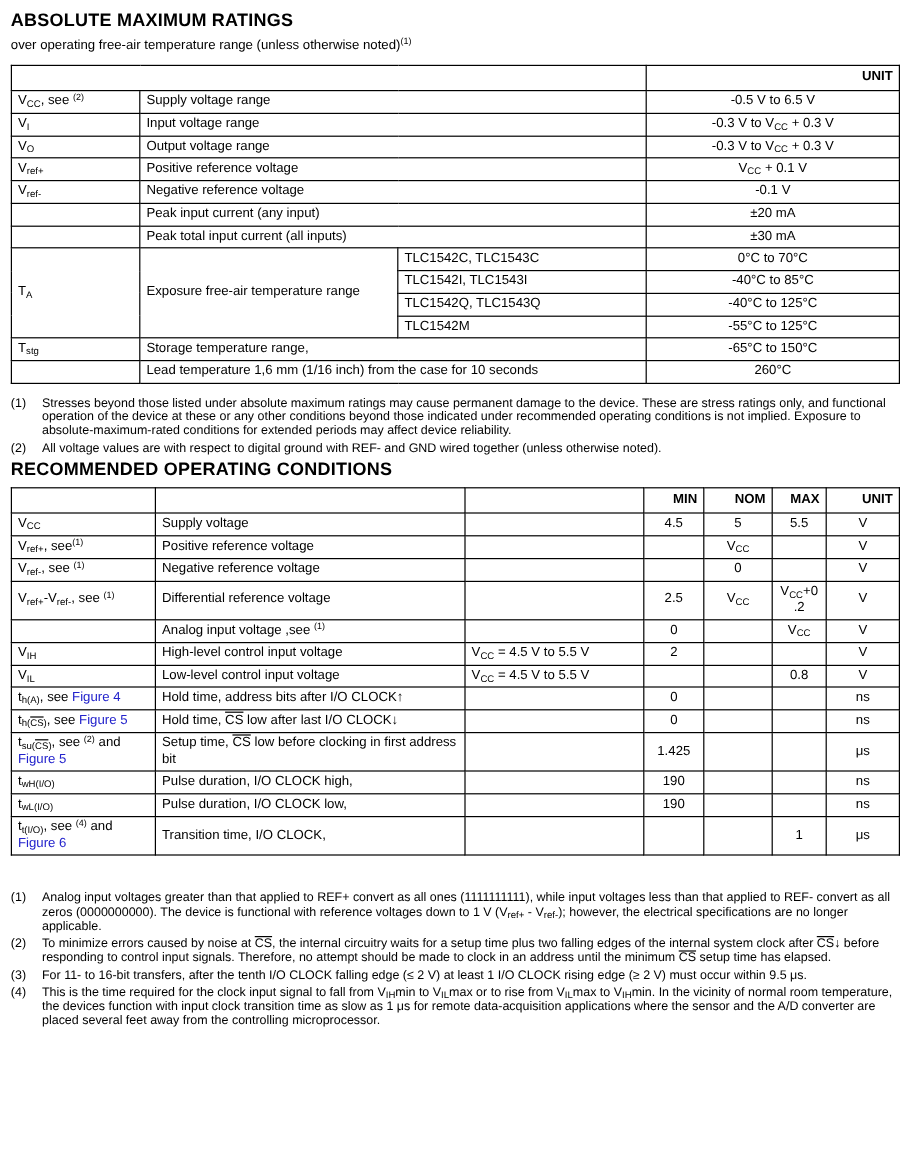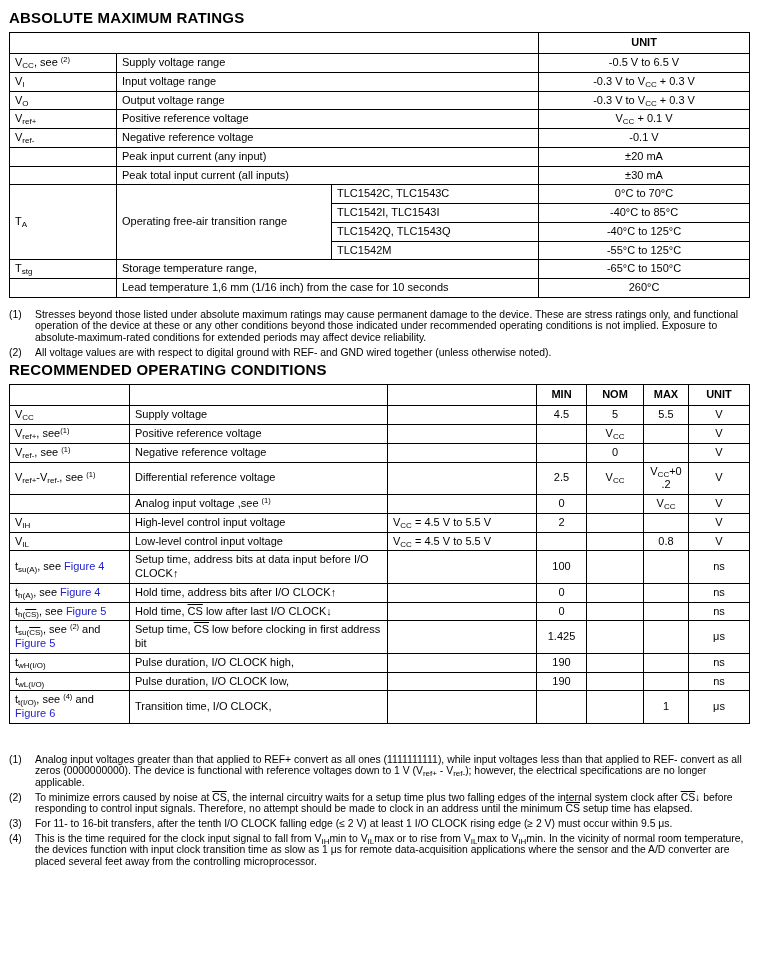--- a/index.html
+++ b/index.html
@@ -3,40 +3,41 @@
 <meta charset="utf-8">
 <style>
   html,body { margin:0; padding:0; background:#fff; }
   body { font-family:"Liberation Sans", sans-serif; color:#000; }
   .page { width:758px; min-height:974px; box-sizing:border-box; padding:7px 9px 4px; }
   h1.sec { font-size:15px; font-weight:bold; margin:2px 0 6px; letter-spacing:0.2px; }
   h1.sec2 { margin-top:2px; }
   .subtitle { font-size:11px; margin:0 0 10px; }
   table.tbl { border-collapse:collapse; table-layout:fixed; width:740px; }
   .tbl td, .tbl th { border:1px solid #000; font-size:11px; line-height:1.25; padding:2px 5px; vertical-align:middle; overflow-wrap:break-word; }
-  .tbl th { font-weight:bold; text-align:center; padding:3px 5px; height:14px; }
+  .tbl th { font-weight:bold; text-align:right; padding:3px 5px; height:14px; }
   .c-sym, .c-desc, .c-cond { text-align:left; }
   .c-val, .c-num, .c-unit { text-align:center; }
   .c-num { padding:2px 2px; }
   sub { font-size:8px; vertical-align:-2px; line-height:0; }
   sup { font-size:7.5px; vertical-align:4px; line-height:0; }
   .ov { text-decoration:overline; }
   .link { color:var(--link,#2222cc); cursor:pointer; }
   .fns { margin-top:11px; }
   .fns2 { margin-top:30px; }
   .fn { display:flex; font-size:10.4px; line-height:1.12; margin:0 0 3px; }
   .fn-num { flex:0 0 26px; }
   .fn-body { flex:1; }
 </style>
 </head>
 <body>
 
 <div class="page">
 
   <h1 class="sec">ABSOLUTE MAXIMUM RATINGS</h1>
+  <p class="subtitle">over operating free-air temperature range (unless otherwise noted)<sup>(1)</sup></p>
 
   <table class="tbl" id="t1">
     <colgroup>
       <col style="width:107px">
         <col style="width:215px">
         <col style="width:207px">
         <col style="width:211px">
     </colgroup>
     <thead>
       <tr>
@@ -75,21 +76,21 @@
           <td class="c-desc" colspan="2">Peak input current (any input)</td>
           <td class="c-val">±20 mA</td>
         </tr>
         <tr>
           <td class="c-sym"></td>
           <td class="c-desc" colspan="2">Peak total input current (all inputs)</td>
           <td class="c-val">±30 mA</td>
         </tr>
         <tr>
           <td class="c-sym" rowspan="4">T<sub>A</sub></td>
-          <td class="c-desc" rowspan="4">Operating free-air transition range</td>
+          <td class="c-desc" rowspan="4">Exposure free-air temperature range</td>
           <td class="c-cond">TLC1542C, TLC1543C</td>
           <td class="c-val">0°C to 70°C</td>
         </tr>
         <tr>
           <td class="c-cond">TLC1542I, TLC1543I</td>
           <td class="c-val">-40°C to 85°C</td>
         </tr>
         <tr>
           <td class="c-cond">TLC1542Q, TLC1543Q</td>
           <td class="c-val">-40°C to 125°C</td>
@@ -203,29 +204,20 @@
         <tr>
           <td class="c-sym">V<sub>IL</sub></td>
           <td class="c-desc">Low-level control input voltage</td>
           <td class="c-cond">V<sub>CC</sub> = 4.5 V to 5.5 V</td>
           <td class="c-num"></td>
           <td class="c-num"></td>
           <td class="c-num">0.8</td>
           <td class="c-unit">V</td>
         </tr>
         <tr>
-          <td class="c-sym">t<sub>su(A)</sub>, see <span class="link">Figure 4</span></td>
-          <td class="c-desc">Setup time, address bits at data input before I/O CLOCK↑</td>
-          <td class="c-cond"></td>
-          <td class="c-num">100</td>
-          <td class="c-num"></td>
-          <td class="c-num"></td>
-          <td class="c-unit">ns</td>
-        </tr>
-        <tr>
           <td class="c-sym">t<sub>h(A)</sub>, see <span class="link">Figure 4</span></td>
           <td class="c-desc">Hold time, address bits after I/O CLOCK↑</td>
           <td class="c-cond"></td>
           <td class="c-num">0</td>
           <td class="c-num"></td>
           <td class="c-num"></td>
           <td class="c-unit">ns</td>
         </tr>
         <tr>
           <td class="c-sym">t<sub>h(<span class="ov">CS</span>)</sub>, see <span class="link">Figure 5</span></td>

